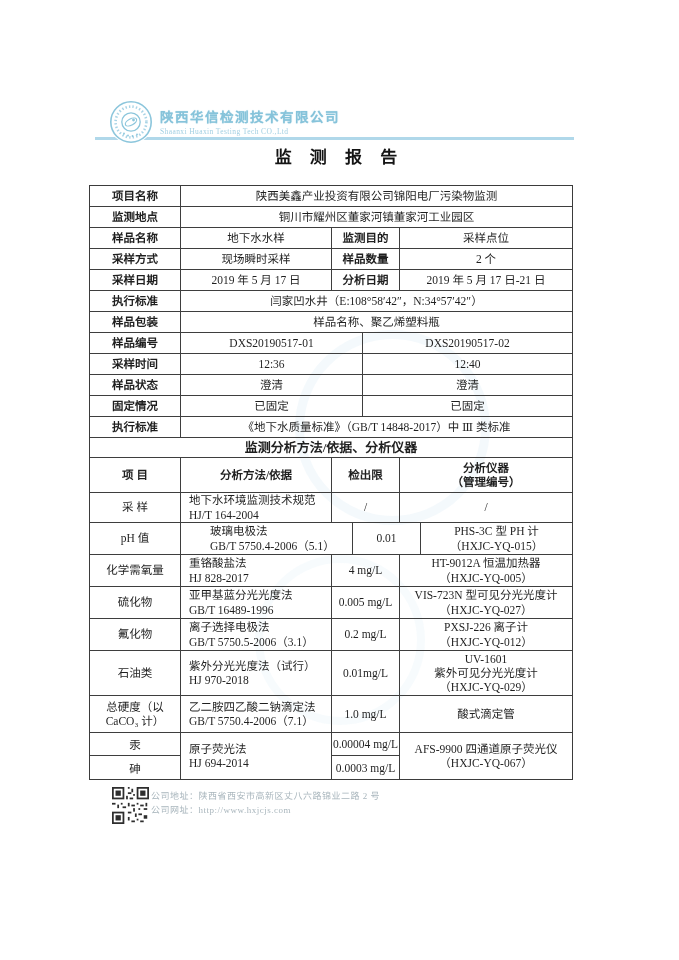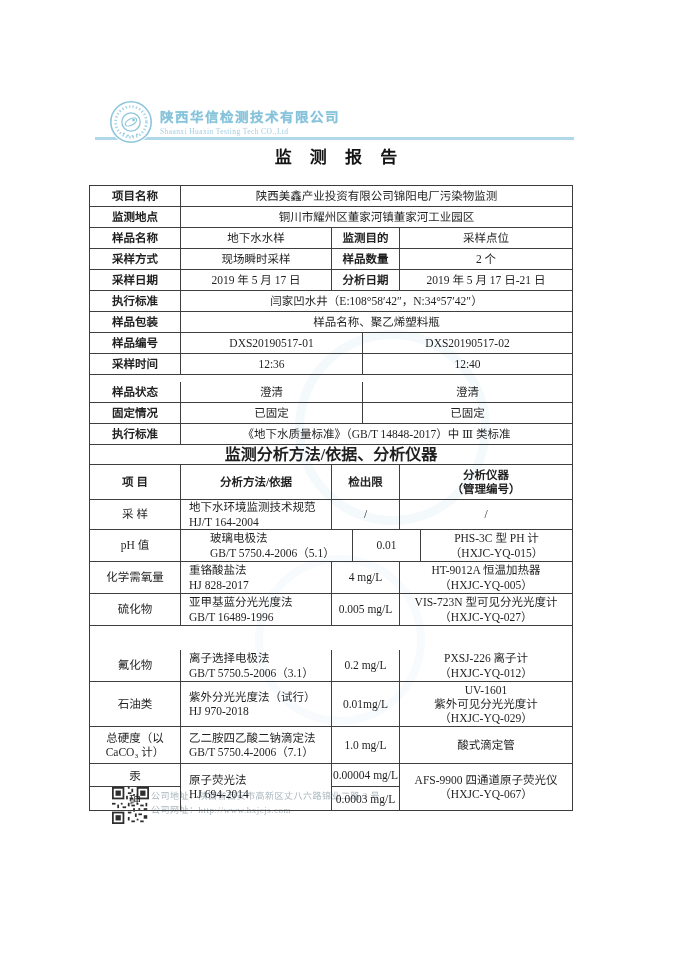--- a/index.html
+++ b/index.html
@@ -49,21 +49,21 @@
   .cell {
     display: flex; align-items: center; justify-content: center;
     border-right: 1px solid #3e3e3e;
     font-size: 11.5px; line-height: 1.22;
     white-space: pre-line; text-align: center;
     padding: 1px 2px;
   }
   .cell:last-child { border-right: none; flex: 1 1 auto; }
   .cell.label { font-weight: bold; }
   .cell.left { justify-content: flex-start; text-align: left; padding-left: 8px; }
-  .cell.section { font-weight: bold; font-size: 16px; }
+  .cell.section { font-weight: bold; font-size: 13px; }
   .stack { display: flex; flex-direction: column; border-right: 1px solid #3e3e3e; }
   .stack .sub {
     flex: 1 1 50%; display: flex; align-items: center; justify-content: center;
     font-size: 11.5px; white-space: pre-line;
   }
   .stack .sub:first-child { border-bottom: 1px solid #3e3e3e; }
 
   
   .footer { position: absolute; left: 112px; top: 787px; display: flex; gap: 2px; align-items: flex-start; }
   .footer-lines { font-size: 9px; color: #a9b6bd; line-height: 1.5; letter-spacing: .5px; padding-top: 3px; }
@@ -141,21 +141,21 @@
       <div class="trow" style="height: 21px;">
         <div class="cell label" style="flex: 0 0 91px;">样品编号</div>
         <div class="cell " style="flex: 0 0 182px;">DXS20190517-01</div>
         <div class="cell ">DXS20190517-02</div>
       </div>
       <div class="trow" style="height: 21px;">
         <div class="cell label" style="flex: 0 0 91px;">采样时间</div>
         <div class="cell " style="flex: 0 0 182px;">12:36</div>
         <div class="cell ">12:40</div>
       </div>
-      <div class="trow" style="height: 21px; margin-top: 7px;">
+      <div class="trow" style="height: 21px;">
         <div class="cell label" style="flex: 0 0 91px;">样品状态</div>
         <div class="cell " style="flex: 0 0 182px;">澄清</div>
         <div class="cell ">澄清</div>
       </div>
       <div class="trow" style="height: 21px;">
         <div class="cell label" style="flex: 0 0 91px;">固定情况</div>
         <div class="cell " style="flex: 0 0 182px;">已固定</div>
         <div class="cell ">已固定</div>
       </div>
       <div class="trow" style="height: 21px;">
@@ -196,21 +196,21 @@
 （HXJC-YQ-005）</div>
       </div>
       <div class="trow" style="height: 32px;">
         <div class="cell " style="flex: 0 0 91px;">硫化物</div>
         <div class="cell left" style="flex: 0 0 151px;">亚甲基蓝分光光度法
 GB/T 16489-1996</div>
         <div class="cell " style="flex: 0 0 68px;">0.005 mg/L</div>
         <div class="cell ">VIS-723N 型可见分光光度计
 （HXJC-YQ-027）</div>
       </div>
-      <div class="trow" style="height: 32px; margin-top: 24px;">
+      <div class="trow" style="height: 32px;">
         <div class="cell " style="flex: 0 0 91px;">氟化物</div>
         <div class="cell left" style="flex: 0 0 151px;">离子选择电极法
 GB/T 5750.5-2006（3.1）</div>
         <div class="cell " style="flex: 0 0 68px;">0.2 mg/L</div>
         <div class="cell ">PXSJ-226 离子计
 （HXJC-YQ-012）</div>
       </div>
       <div class="trow" style="height: 45px;">
         <div class="cell " style="flex: 0 0 91px;">石油类</div>
         <div class="cell left" style="flex: 0 0 151px;">紫外分光光度法（试行）

